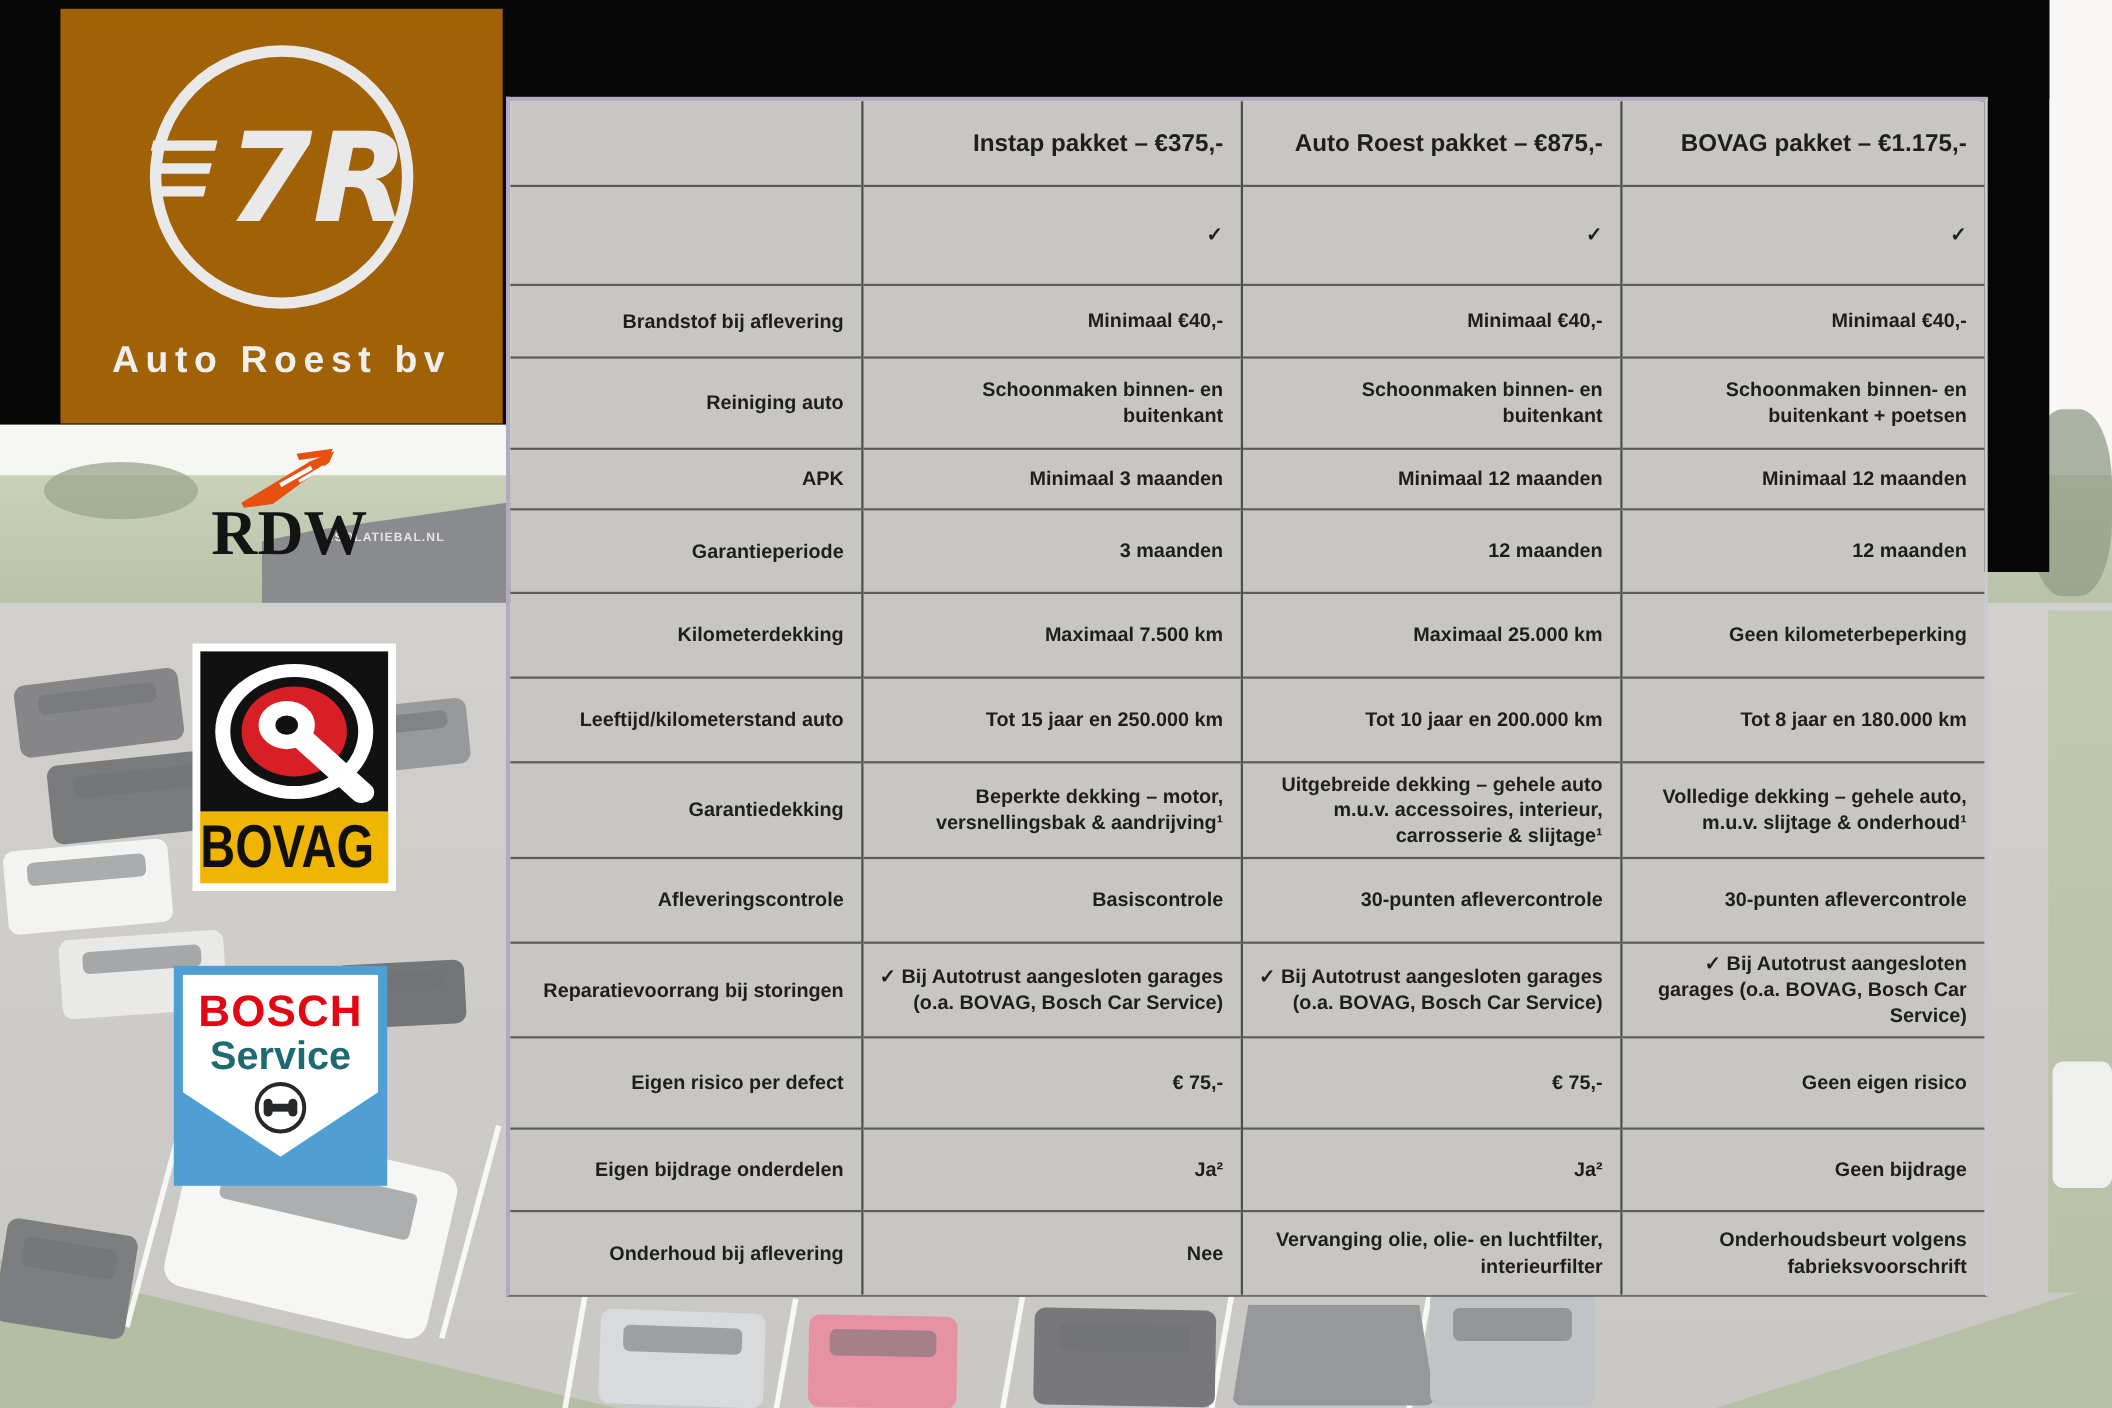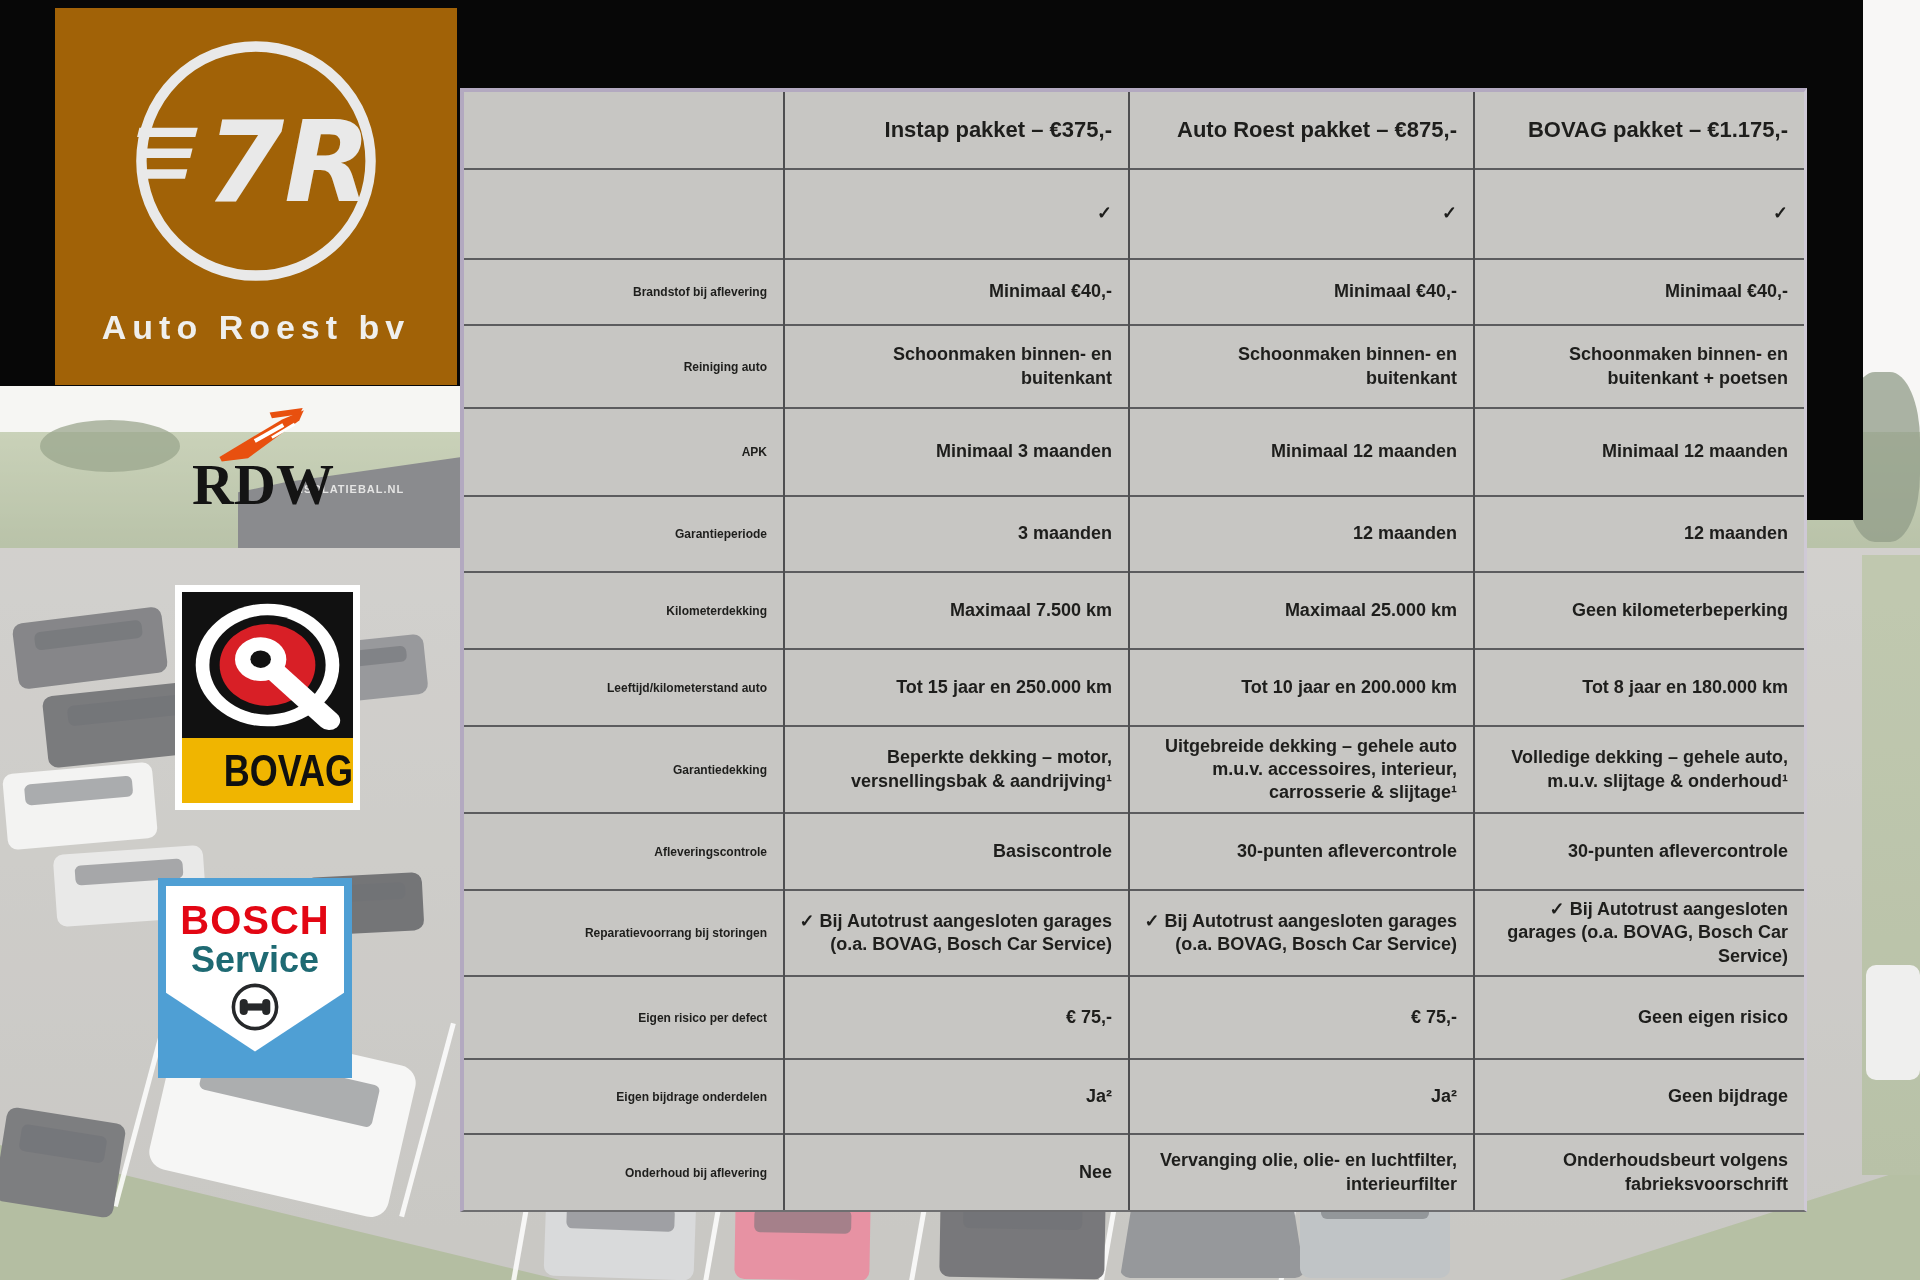--- a/index.html
+++ b/index.html
@@ -45,22 +45,22 @@
   .brand{color:#efefed;font-size:34px;font-weight:700;letter-spacing:6px;margin-top:22px;white-space:nowrap;}
 
   
   .rdw{position:absolute;left:100px;top:408px;width:320px;height:110px;z-index:5;display:flex;align-items:center;flex-direction:column;}
   .rdw-text{font-family:"Liberation Serif",serif;font-weight:700;font-size:58px;color:#141414;margin-left:6px;margin-top:-14px;}
 
   
   .bovag{position:absolute;left:175px;top:585px;width:185px;height:225px;background:#fff;z-index:5;
          padding:7px;box-sizing:border-box;display:flex;flex-direction:column;}
   .bovag-emblem{width:100%;height:146px;}
-  .bovag-band{flex:1;background:#f0b500;display:flex;align-items:center;justify-content:flex-end;
-              color:#101010;font-size:36px;font-weight:800;letter-spacing:0px;transform-origin:center;
+  .bovag-band{flex:1;background:#f0b500;display:flex;align-items:center;justify-content:flex-start;
+              color:#101010;font-size:44px;font-weight:800;letter-spacing:0px;transform-origin:center;
               font-stretch:condensed;}
   .bovag-band span{transform:scaleY(1.25);}
 
   
   .bosch{position:absolute;left:158px;top:878px;width:194px;height:200px;background:#4f9fd4;z-index:5;}
   .bosch-shield{position:absolute;left:8px;top:8px;right:8px;bottom:8px;background:#fff;
                 clip-path:polygon(0 0,100% 0,100% 58%,50% 90%,0 58%);
                 display:flex;flex-direction:column;align-items:center;}
   .bosch-word{color:#e30613;font-size:40px;font-weight:800;letter-spacing:1px;margin-top:14px;line-height:1;}
   .service-word{color:#1e6a73;font-size:36px;font-weight:700;line-height:1.1;}
@@ -68,27 +68,27 @@
   
   .table-wrap{position:absolute;left:460px;top:88px;width:1340px;z-index:4;
               border-top:4px solid #b3a9c0;border-left:4px solid #b3a9c0;
               border-right:3px solid #cfc9d6;border-bottom:2px solid #6e6e70;}
   table{border-collapse:collapse;table-layout:fixed;width:1340px;background:#c7c6c3;}
   col.c0{width:320px;} col.c1{width:345px;} col.c2{width:345px;} col.c3{width:330px;}
   th,td{border-left:2px solid #4e4e50;border-top:2px solid #5c5c5e;vertical-align:middle;
         text-align:right;color:#1e1e1c;padding:6px 16px 6px 14px;word-wrap:break-word;}
   tr>*:first-child{border-left:none;}
   thead th{border-top:none;font-size:22px;font-weight:700;white-space:nowrap;}
-  tbody th{font-size:12px;font-weight:700;}
+  tbody th{font-size:18px;font-weight:700;}
   tbody td{font-size:18px;font-weight:700;line-height:1.28;}
   thead tr{height:77px;}
   tbody tr:nth-child(1){height:90px;}
   tbody tr:nth-child(2){height:66px;}
   tbody tr:nth-child(3){height:83px;margin-left:20px;}
-  tbody tr:nth-child(4){height:88px;margin-top:15px;}
+  tbody tr:nth-child(4){height:55px;margin-top:15px;}
   tbody tr:nth-child(5){height:76px;}
   tbody tr:nth-child(6){height:77px;}
   tbody tr:nth-child(7){height:77px;}
   tbody tr:nth-child(8){height:87px;}
   tbody tr:nth-child(9){height:77px;}
   tbody tr:nth-child(10){height:86px;}
   tbody tr:nth-child(11){height:83px;}
   tbody tr:nth-child(12){height:75px;}
   tbody tr:nth-child(13){height:76px;}
 </style>

